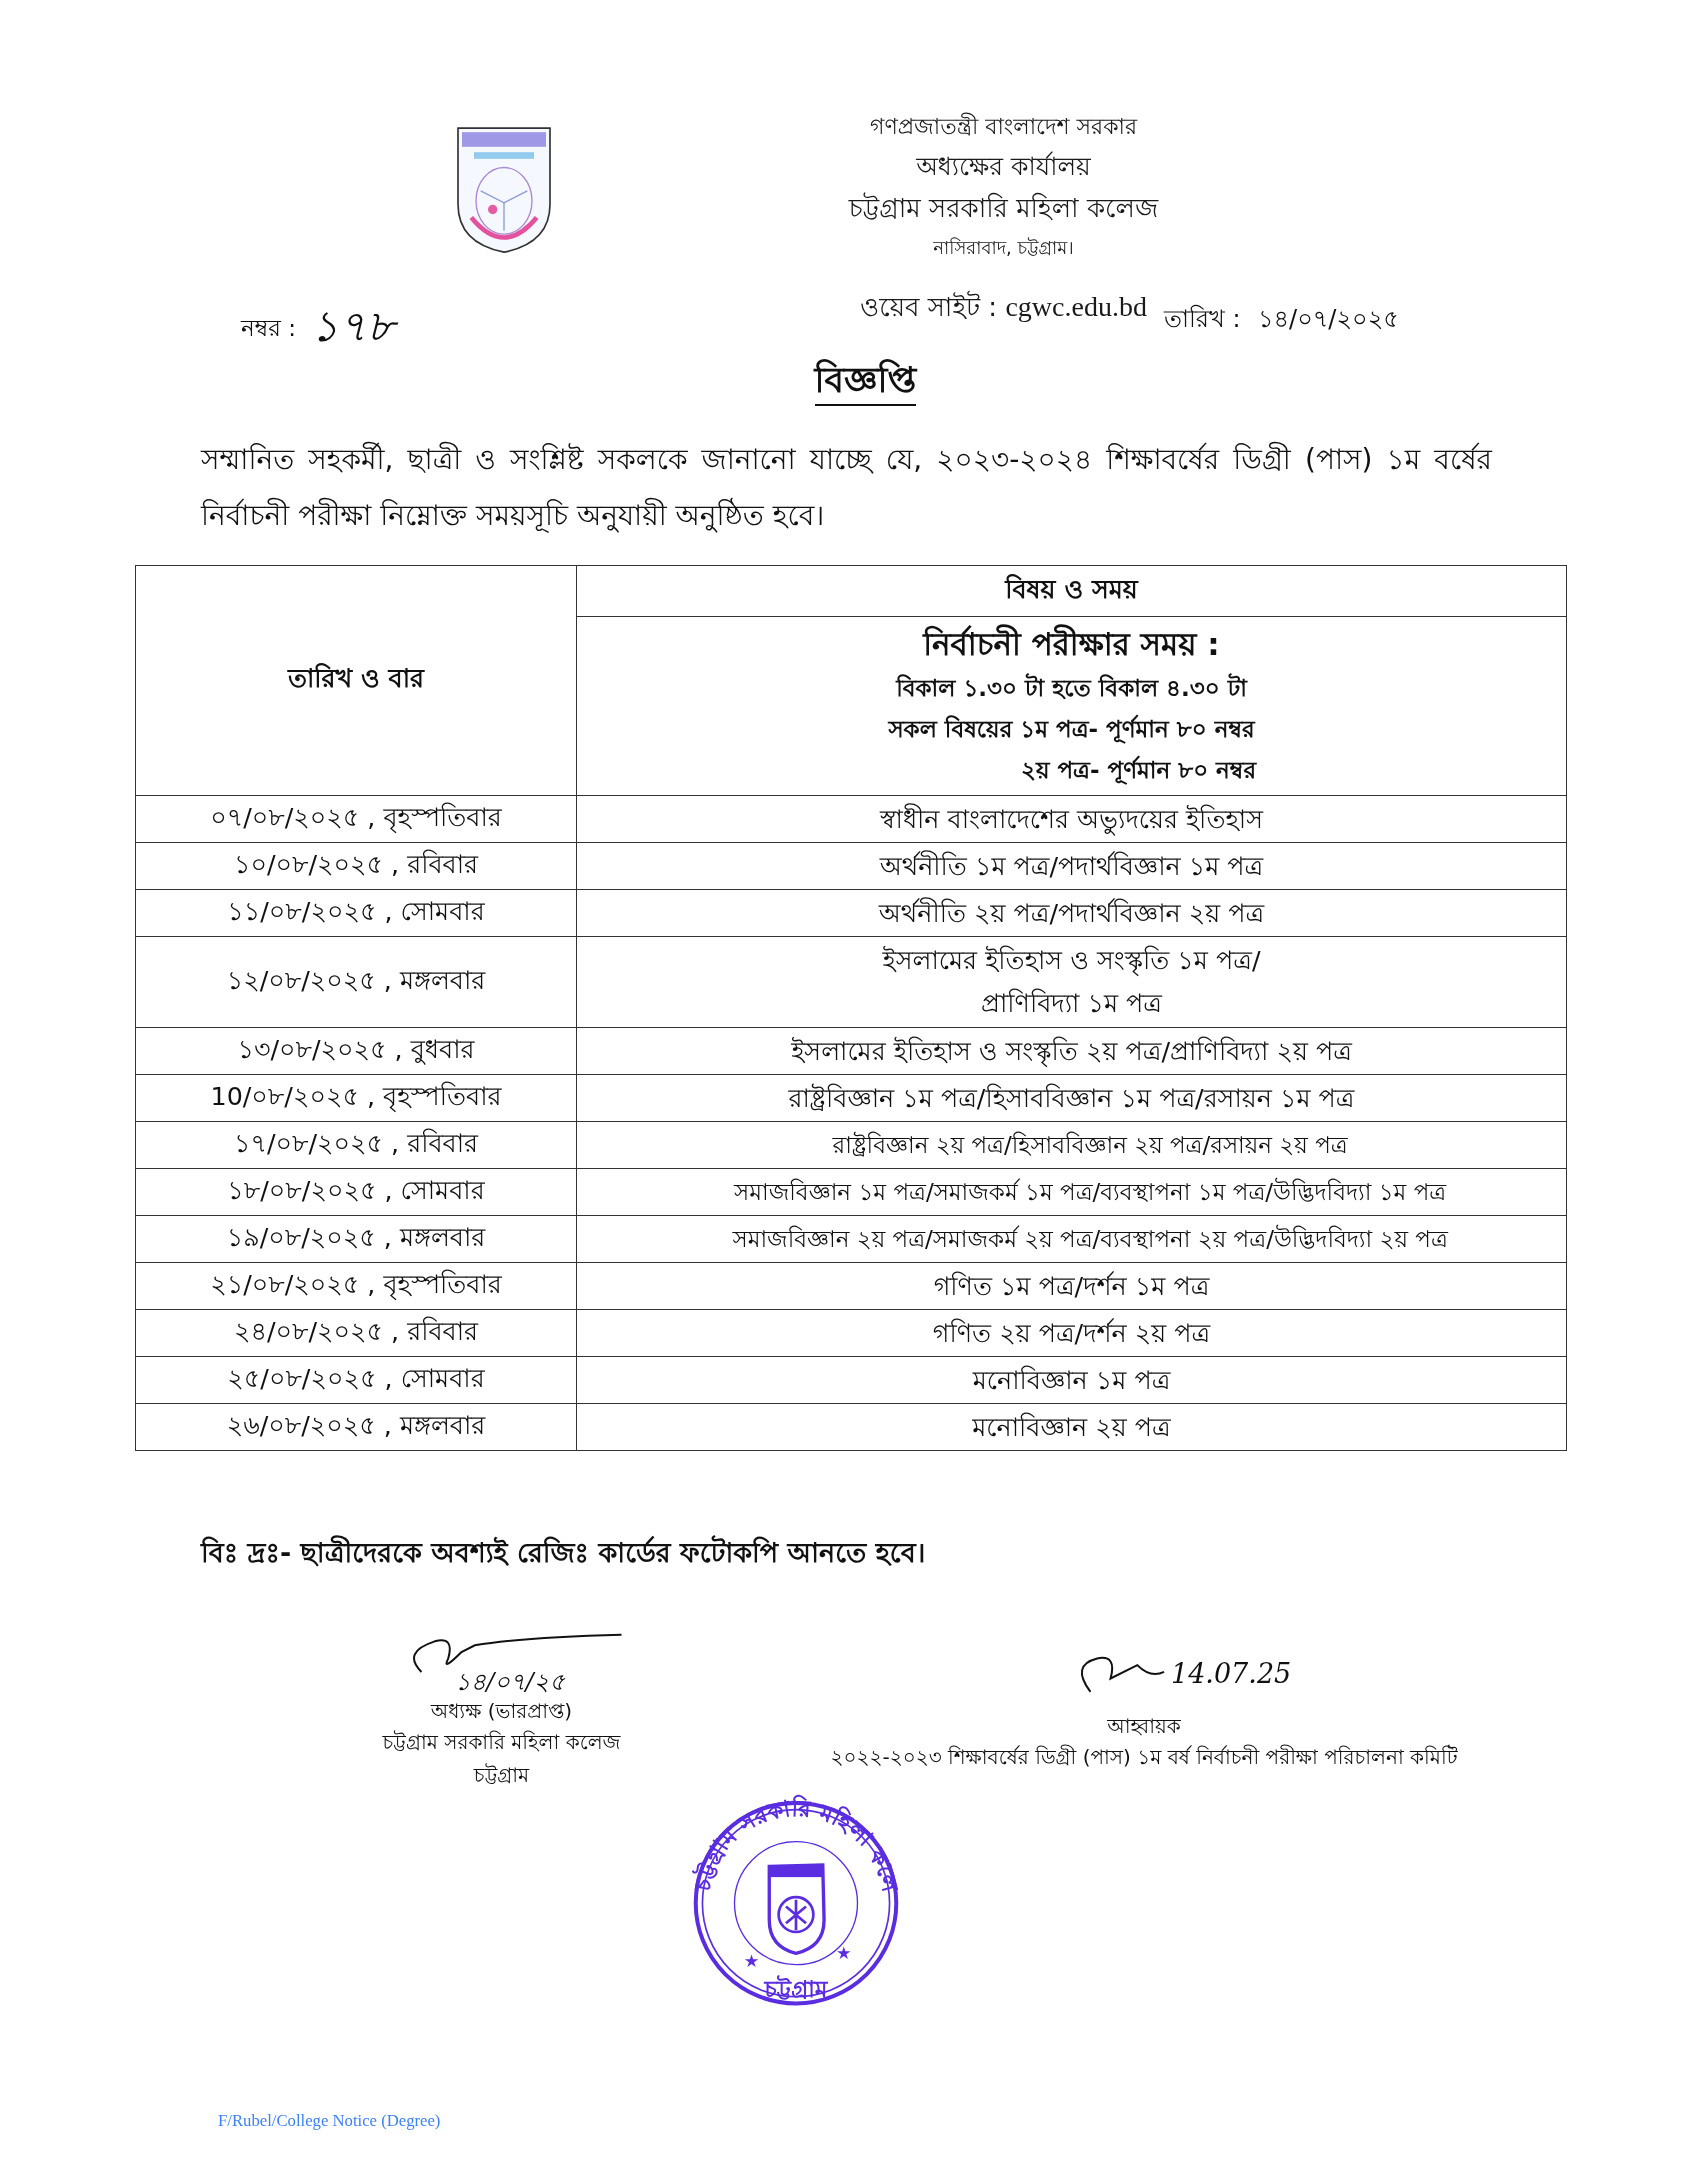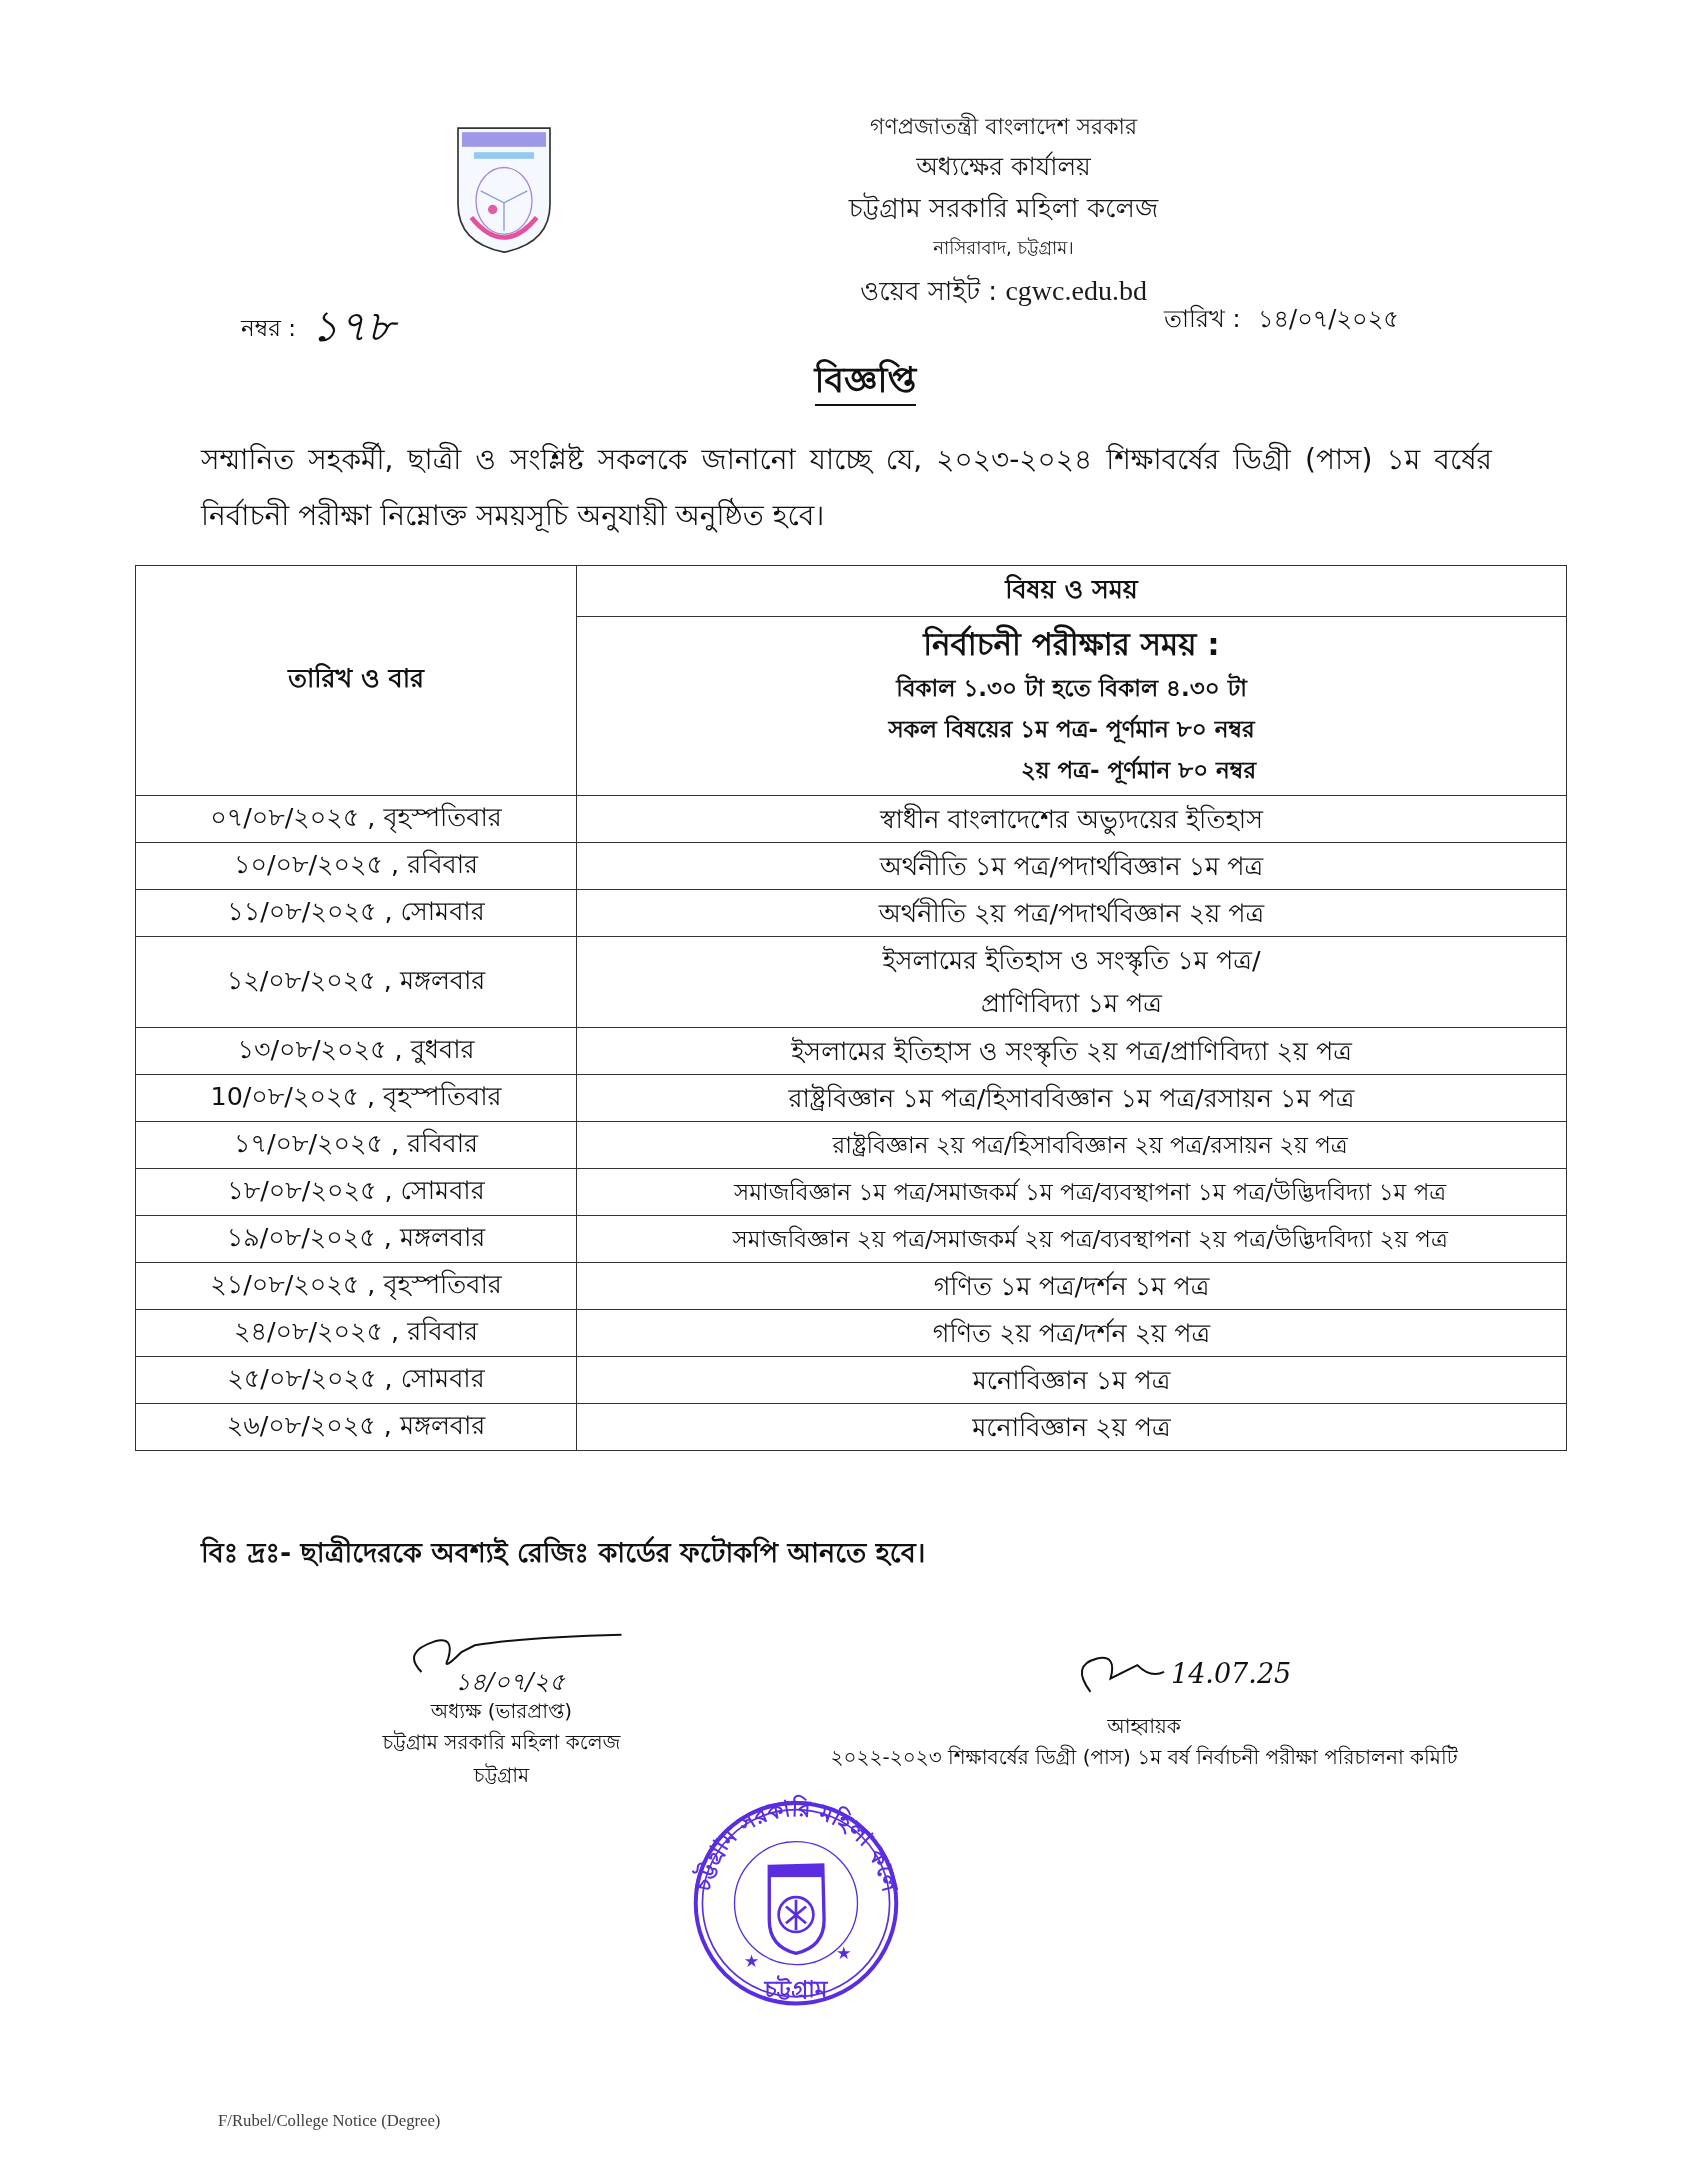--- a/index.html
+++ b/index.html
@@ -17,21 +17,21 @@
     left: 454px; top: 124px; width: 100px; height: 131px;
   }
   .hdr-block {
     left: 589px; top: 107px; width: 829px; text-align: center;
   }
   .hdr-line { display: block; color: #1a1a1a; white-space: nowrap; }
   .hdr-1 { font-size: 22px; margin-top: 0; height: 39px; line-height: 39px; }
   .hdr-2 { font-size: 25px; height: 41px; line-height: 41px; }
   .hdr-3 { font-size: 26px; height: 43px; line-height: 43px; }
   .hdr-4 { font-size: 18px; height: 35px; line-height: 35px; }
-  .hdr-5 { font-size: 26px; height: 40px; line-height: 52px; }
+  .hdr-5 { font-size: 26px; height: 40px; line-height: 28px; margin-top: 28px; }
   .hdr-5 .url { font-family: "Liberation Serif", serif; font-size: 28px; }
 
   .ref-row { left: 197px; top: 294px; font-size: 23px; display: flex; align-items: center; margin-left: 44px; }
   .ref-num { font-family: "DejaVu Serif", serif; font-size: 43px; margin-left: 14.7px; font-style: italic; color: #111; }
   .date-row { left: 1164px; top: 300px; font-size: 24px; display: flex; gap: 17.4px; }
 
   .title {
     left: 12px; width: 1707px; top: 353px; text-align: center;
   }
   .title span {
@@ -80,21 +80,21 @@
     display: block; height: 60px; position: relative;
     font-family: "DejaVu Serif", serif; font-style: italic;
   }
   .sig-role { display: block; font-size: 20px; line-height: 29px; }
   .sig-org { display: block; font-size: 20px; line-height: 33px; }
   .sig-date-hand { font-family: "DejaVu Serif", serif; font-style: italic; font-size: 27px; color: #111; }
 
   .stamp { left: 669px; top: 1786px; width: 254px; height: 221px; }
 
   .footer-ref {
-    left: 218px; top: 2111px; font-family: "Liberation Serif", serif; font-size: 16.7px; color: #404040;
+    left: 218px; top: 2111px; font-family: "Liberation Serif", serif; font-size: 16.7px; color: #3b82f6;
   }
 </style>
 </head>
 <body>
 
 <div class="abs logo">
   <svg width="100" height="131" viewBox="0 0 150 196">
     <path d="M6,6 L144,6 L144,120 Q144,178 75,192 Q6,178 6,120 Z" fill="#f6f8ff" stroke="#333" stroke-width="2.5"></path>
     <rect x="12" y="12" width="126" height="22" fill="#8a7fe0" opacity="0.8"></rect>
     <rect x="30" y="42" width="90" height="10" fill="#6ab8e8" opacity="0.7"></rect>

